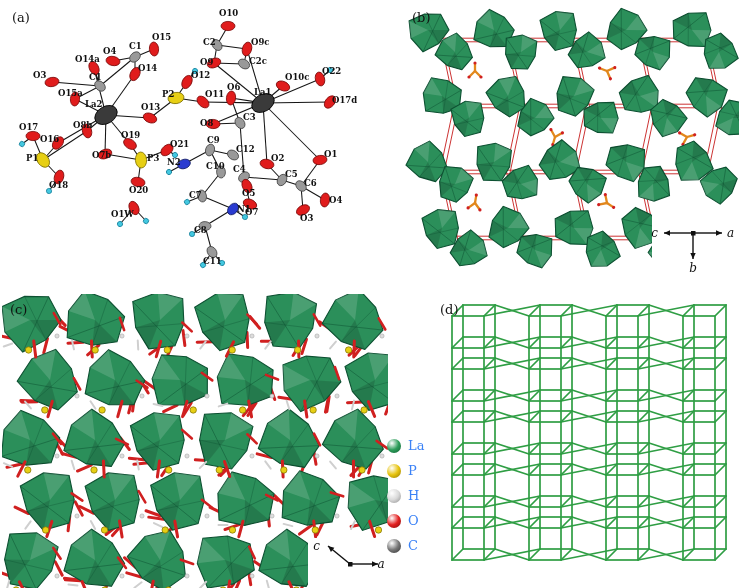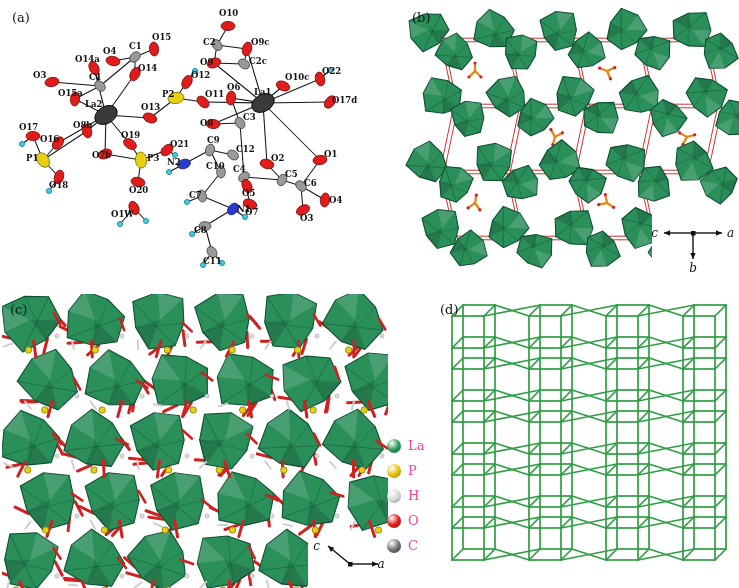--- a/index.html
+++ b/index.html
@@ -8,21 +8,21 @@
   .panel{position:absolute;}
   .panel svg{position:absolute;left:0;top:0;display:block;}
   .plabel{position:absolute;left:8px;top:8px;font-size:13px;color:#111;z-index:6;}
   #panel-a{left:4px;top:2px;width:400px;height:290px;}
   #panel-b{left:404px;top:2px;width:335px;height:290px;}
   #panel-c{left:2px;top:294px;width:386px;height:294px;}
   #panel-d{left:432px;top:294px;width:307px;height:294px;}
   .legend{position:absolute;left:387px;top:433px;z-index:7;}
   .lrow{display:flex;align-items:center;height:25px;gap:7px;}
   .sphere{width:14px;height:14px;border-radius:50%;display:inline-block;flex:0 0 14px;}
-  .ltext{font-size:13px;color:#ec4899;}
+  .ltext{font-size:13px;color:#3b82f6;}
 </style>
 </head>
 <body>
 
 <div class="figure">
 
   <div class="panel" id="panel-a">
     <span class="plabel">(a)</span>
     <svg id="svg-a" width="400" height="290">
         <line x1="224" y1="24" x2="213" y2="43" stroke="#151515" stroke-width="1.05"></line>

